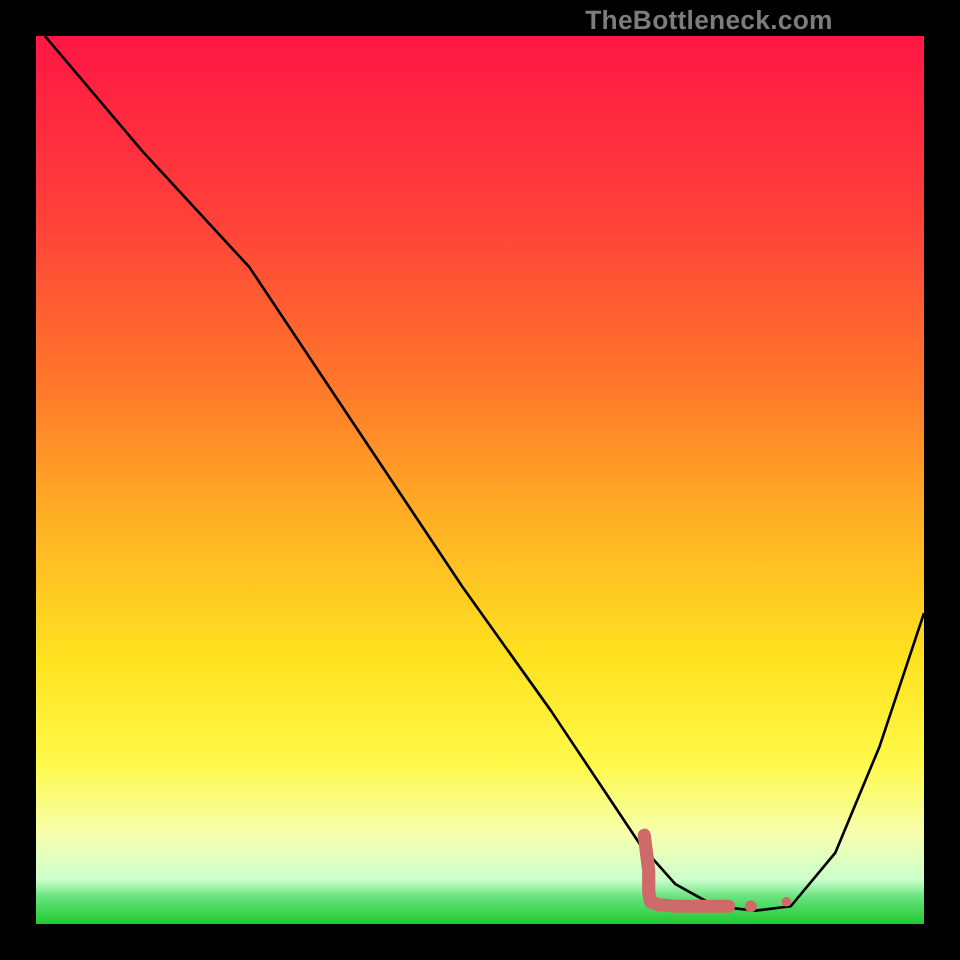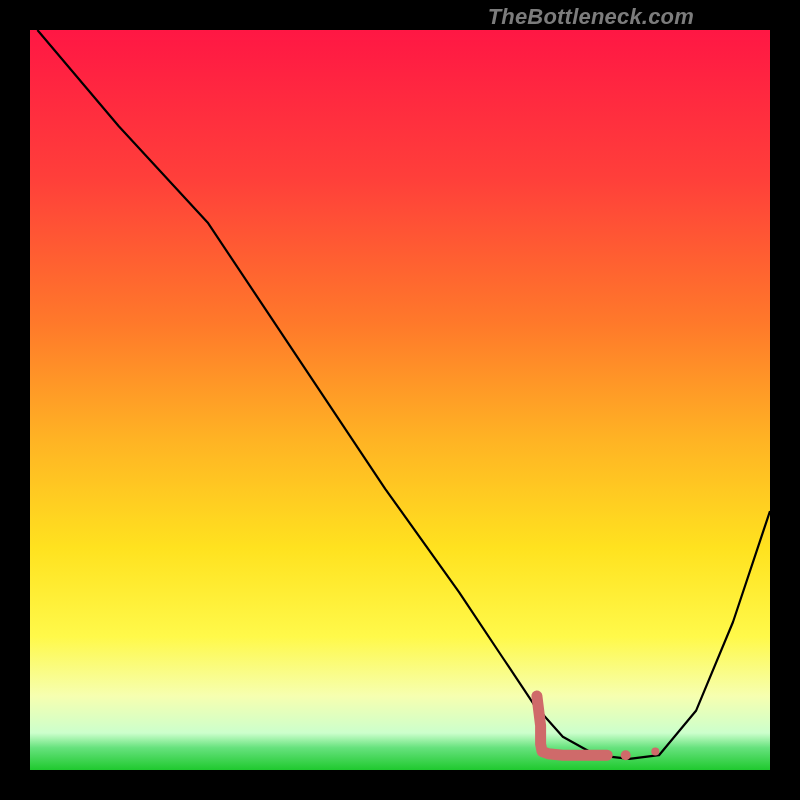--- a/index.html
+++ b/index.html
@@ -9,21 +9,20 @@
     height: 800px;
     background: #000;
     font-family: Arial, Helvetica, sans-serif;
     overflow: hidden;
   }
   .frame {
     position: relative;
     width: 708px;
     height: 800px;
     background: #000;
-    font-style: italic;
   }
   .watermark {
     position: absolute;
     top: 4px;
     right: 14px;
     color: #7c7c7c;
     font-size: 22px;
     font-weight: 600;
     letter-spacing: 0.2px;
     z-index: 10;

